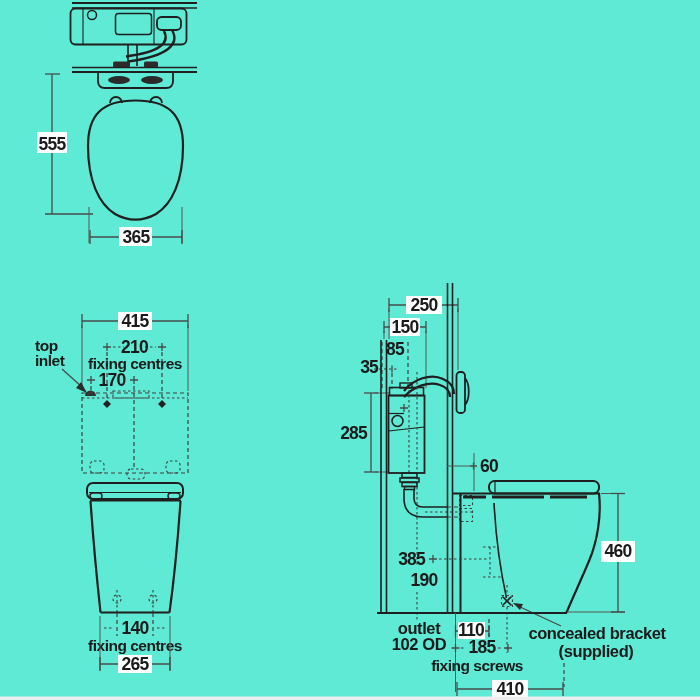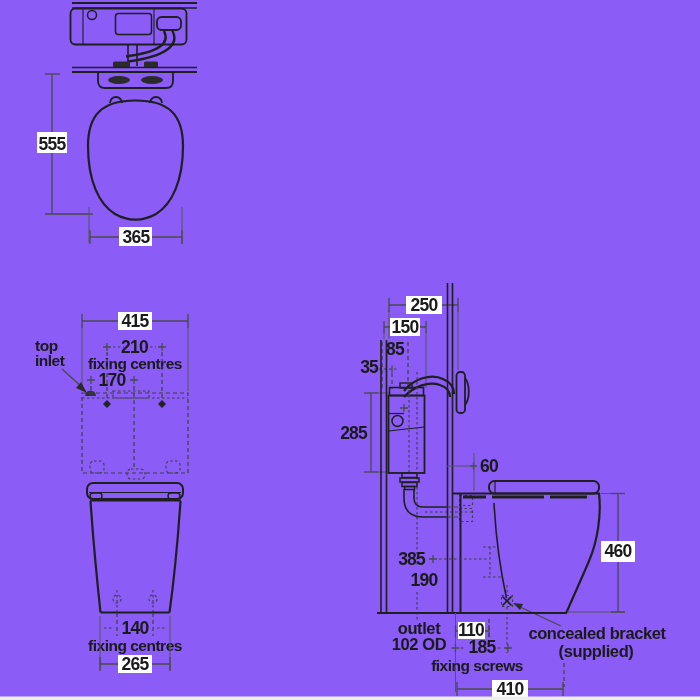--- a/index.html
+++ b/index.html
@@ -1,16 +1,16 @@
 <!DOCTYPE html>
 <html><head>
 <meta charset="utf-8">
 <style>
   html,body{margin:0;padding:0;background:#ffffff;}
-  .stage{position:relative;width:700px;height:700px;background:#8b5cf6;overflow:hidden;}
+  .stage{position:relative;width:700px;height:700px;background:#5eead4;overflow:hidden;}
   svg text{font-family:"Liberation Sans","DejaVu Sans",sans-serif;font-weight:bold;fill:#1a1a1a;}
   .num{font-size:17.5px;letter-spacing:-0.8px;}
   .lbl{font-size:15.5px;letter-spacing:-0.5px;}
   .lbl2{font-size:16.5px;letter-spacing:-0.4px;}
   .obj{stroke:#1f1f1f;fill:none;}
   .dim{stroke:#4a4a4a;stroke-width:1.3;fill:none;}
   .ext{stroke:#555555;stroke-width:1;fill:none;}
   .dsh{stroke:#3f3f3f;stroke-width:1.2;fill:none;stroke-dasharray:4 3;}
   .dshf{stroke:#3f3f3f;stroke-width:1.1;fill:none;stroke-dasharray:2.5 2.5;}
   .wgap{fill:#ffffff;stroke:none;}

